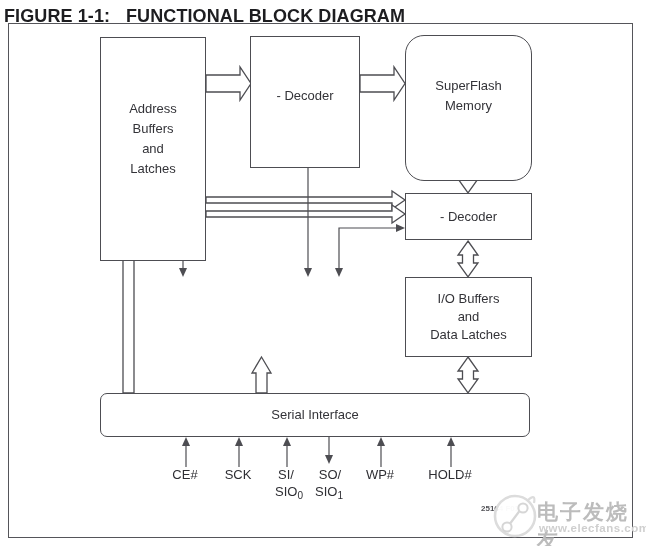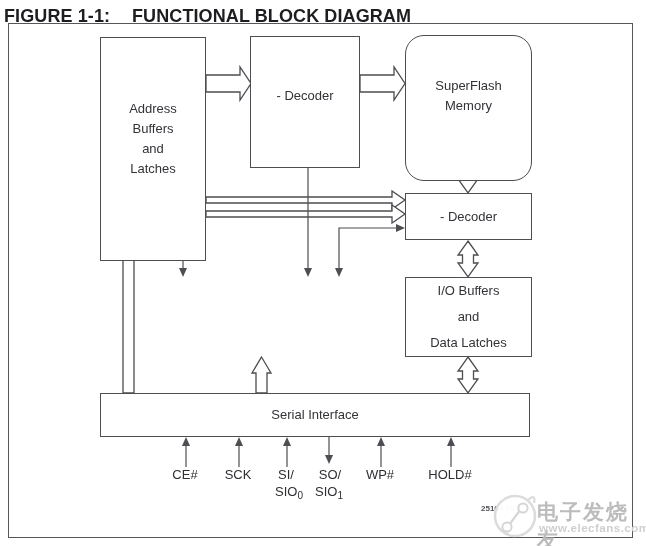--- a/index.html
+++ b/index.html
@@ -2,35 +2,35 @@
 <html><head>
 <meta charset="utf-8">
 <style>
   html,body{margin:0;padding:0;background:#fff;}
   #stage{
     position:relative;width:646px;height:546px;background:#fff;overflow:hidden;
     font-family:"Liberation Sans", sans-serif;color:#36363a;
   }
   .title{position:absolute;top:6px;font-weight:bold;font-size:18px;color:#1d1d20;letter-spacing:.1px;}
   #fig-label{left:4px;}
-  #fig-title{left:132px;text-align:center;}
+  #fig-title{left:126px;text-align:center;}
   #frame{position:absolute;left:8px;top:23px;width:623px;height:513px;border:1px solid #55555a;background:#fff;}
   svg.connectors{position:absolute;left:0;top:0;width:646px;height:546px;}
   .block{
     position:absolute;border:1px solid #4d4d52;background:#fff;
     display:flex;align-items:center;justify-content:center;text-align:center;
     white-space:pre-line;font-size:13px;line-height:20px;color:#333338;
   }
   #blk-address{left:100px;top:37px;width:104px;height:202px;padding-bottom:20px;}
   #blk-xdec{left:250px;top:36px;width:108px;height:118px;padding-bottom:12px;}
   #blk-flash{left:405px;top:35px;width:125px;height:120px;padding-bottom:24px;border-radius:19px;}
   #blk-ydec{left:405px;top:193px;width:125px;height:45px;}
   #blk-control{left:160px;top:277px;width:203px;height:78px;}
-  #blk-iobuf{left:405px;top:277px;width:125px;height:78px;line-height:26px;}
-  #blk-serial{left:100px;top:393px;width:428px;height:42px;}
+  #blk-iobuf{left:405px;top:277px;width:125px;height:78px;line-height:18px;}
+  #blk-serial{left:100px;top:393px;width:428px;height:42px;border-radius:7px;}
   .sig{position:absolute;width:72px;text-align:center;font-size:13px;color:#2e2e33;}
   .sig .sub{font-size:10px;vertical-align:-3px;}
   .row1{top:467px;}
   .row2{top:484px;}
   #sig-ce{left:149px;}  #sig-sck{left:202px;} #sig-si{left:250px;}
   #sig-so{left:294px;}  #sig-wp{left:344px;}  #sig-hold{left:414px;}
   #sig-si2{left:253px;} #sig-so2{left:293px;}
   .fignum{position:absolute;left:481px;top:504px;font-size:8px;font-weight:bold;color:#515156;}
   .fignum .faint{color:#d9d9d9;font-weight:bold;}
   .wm{position:absolute;pointer-events:none;}

